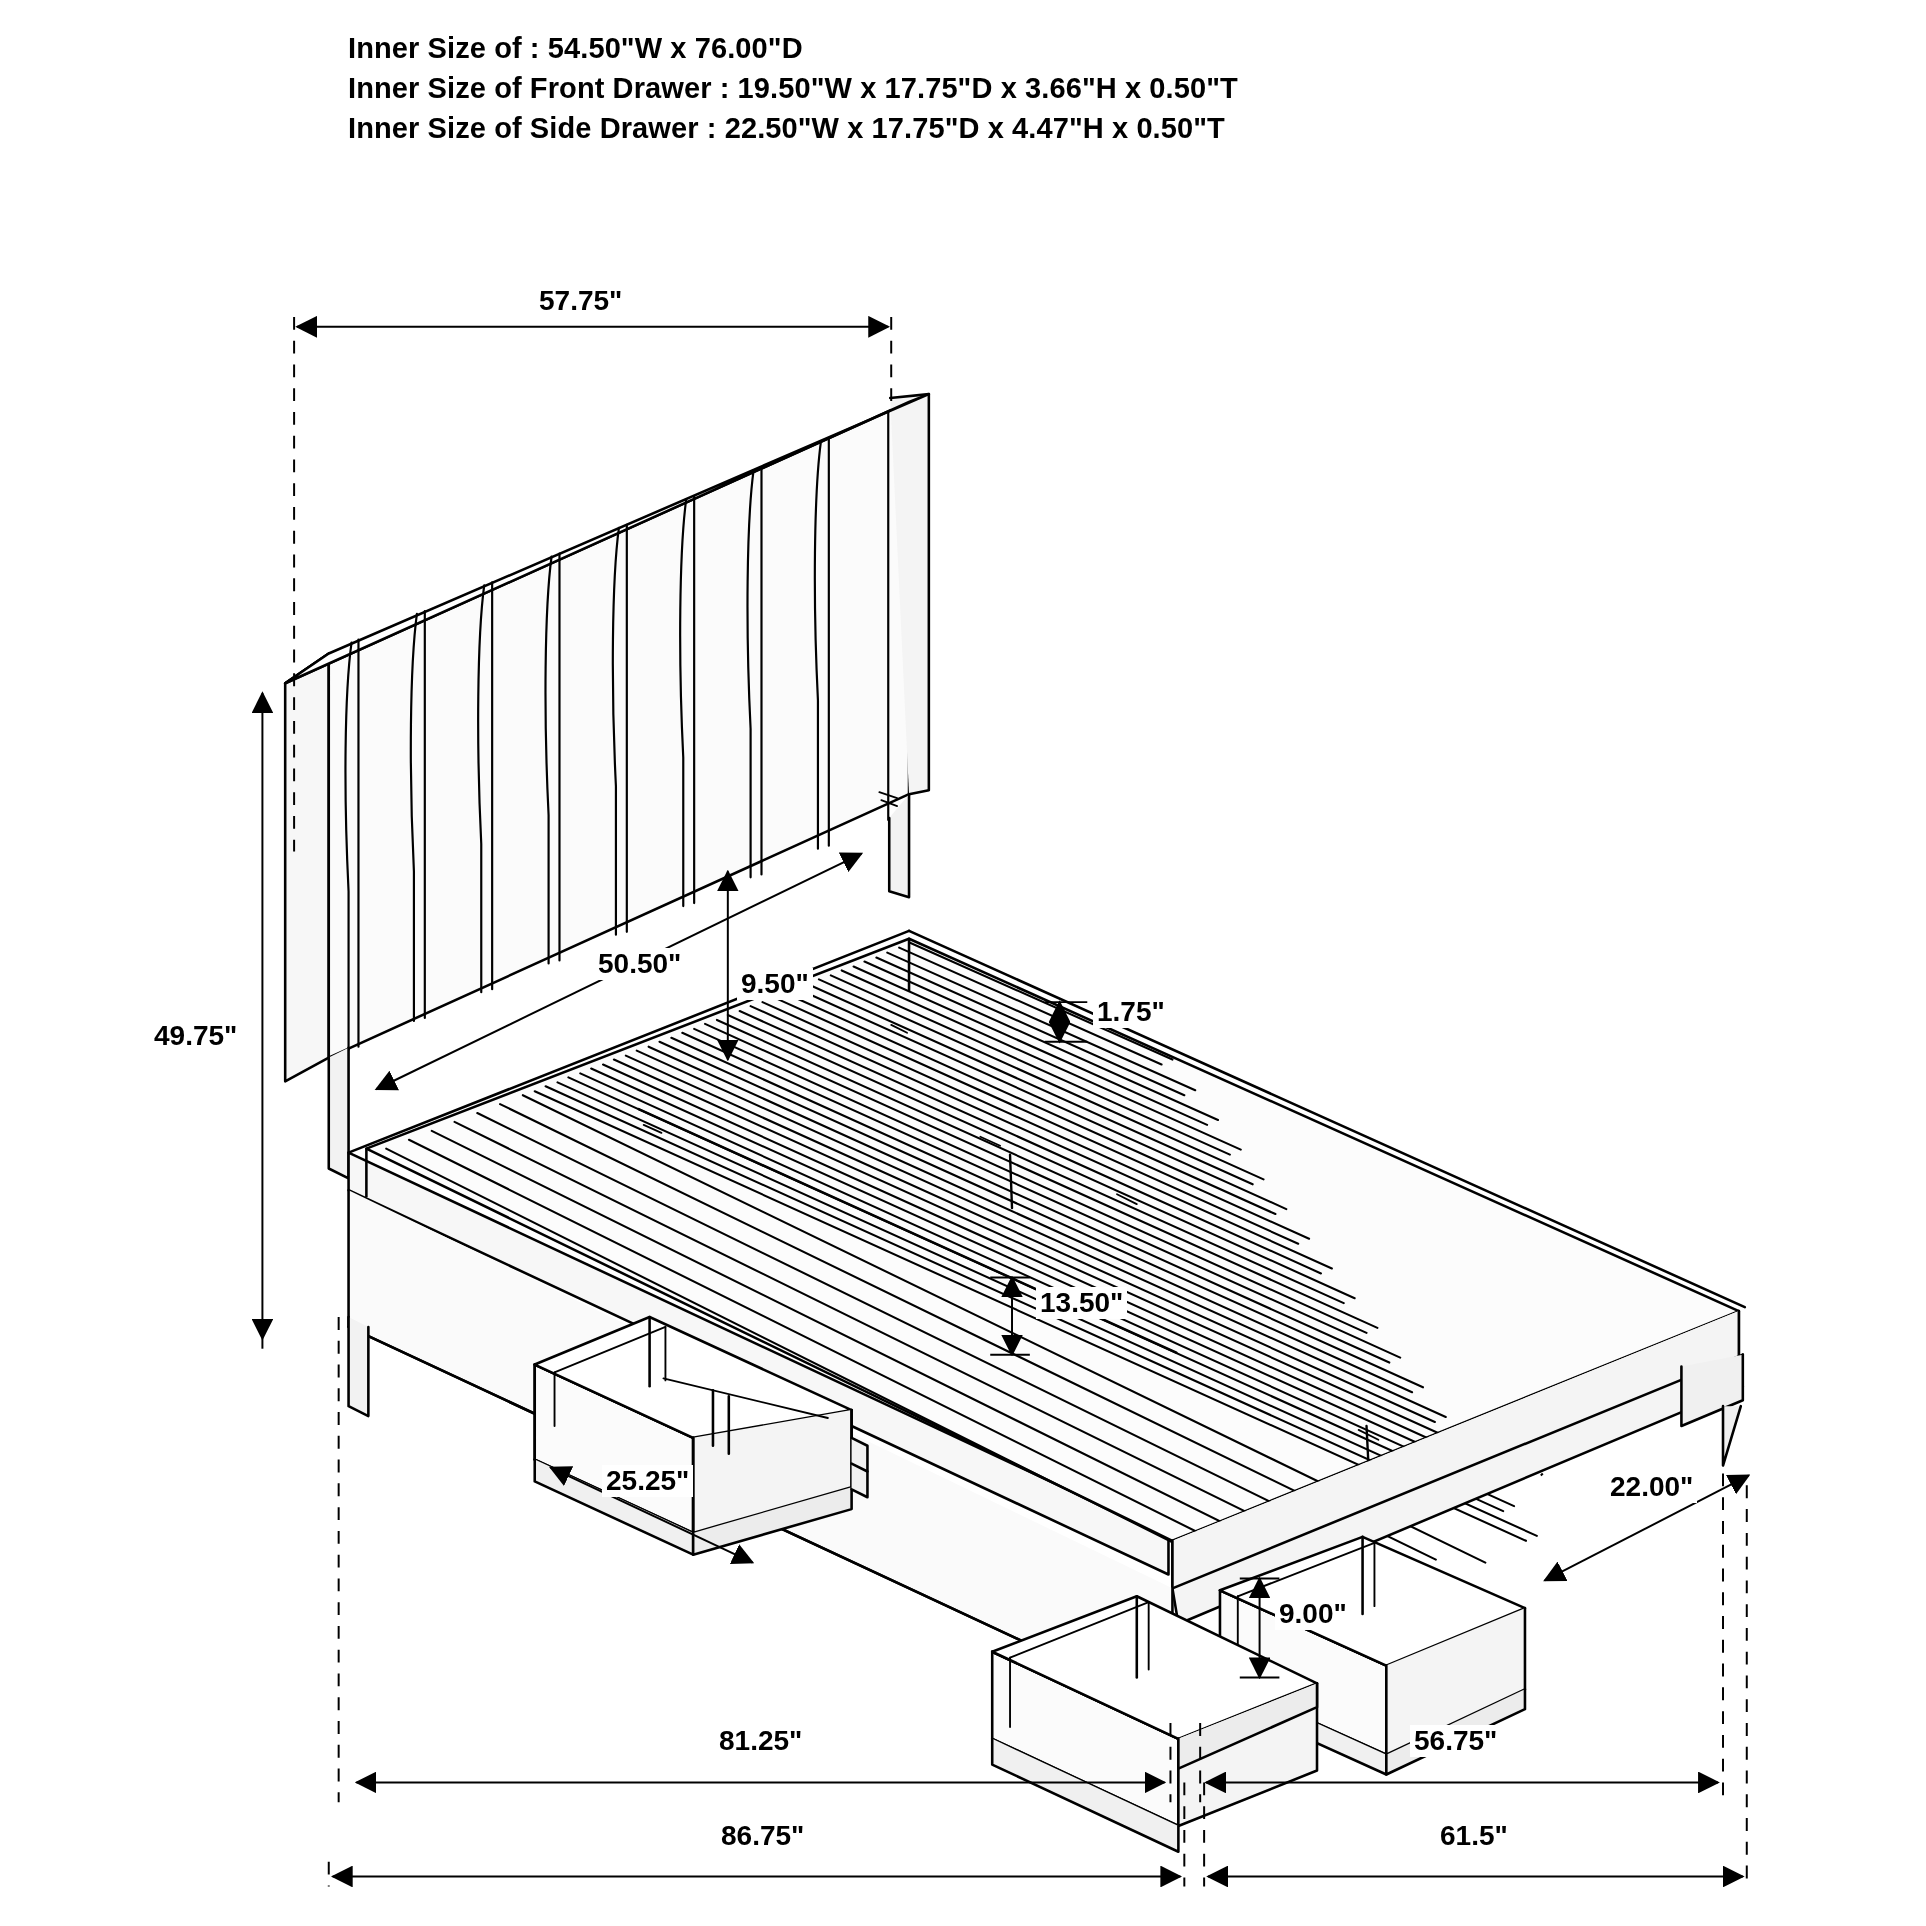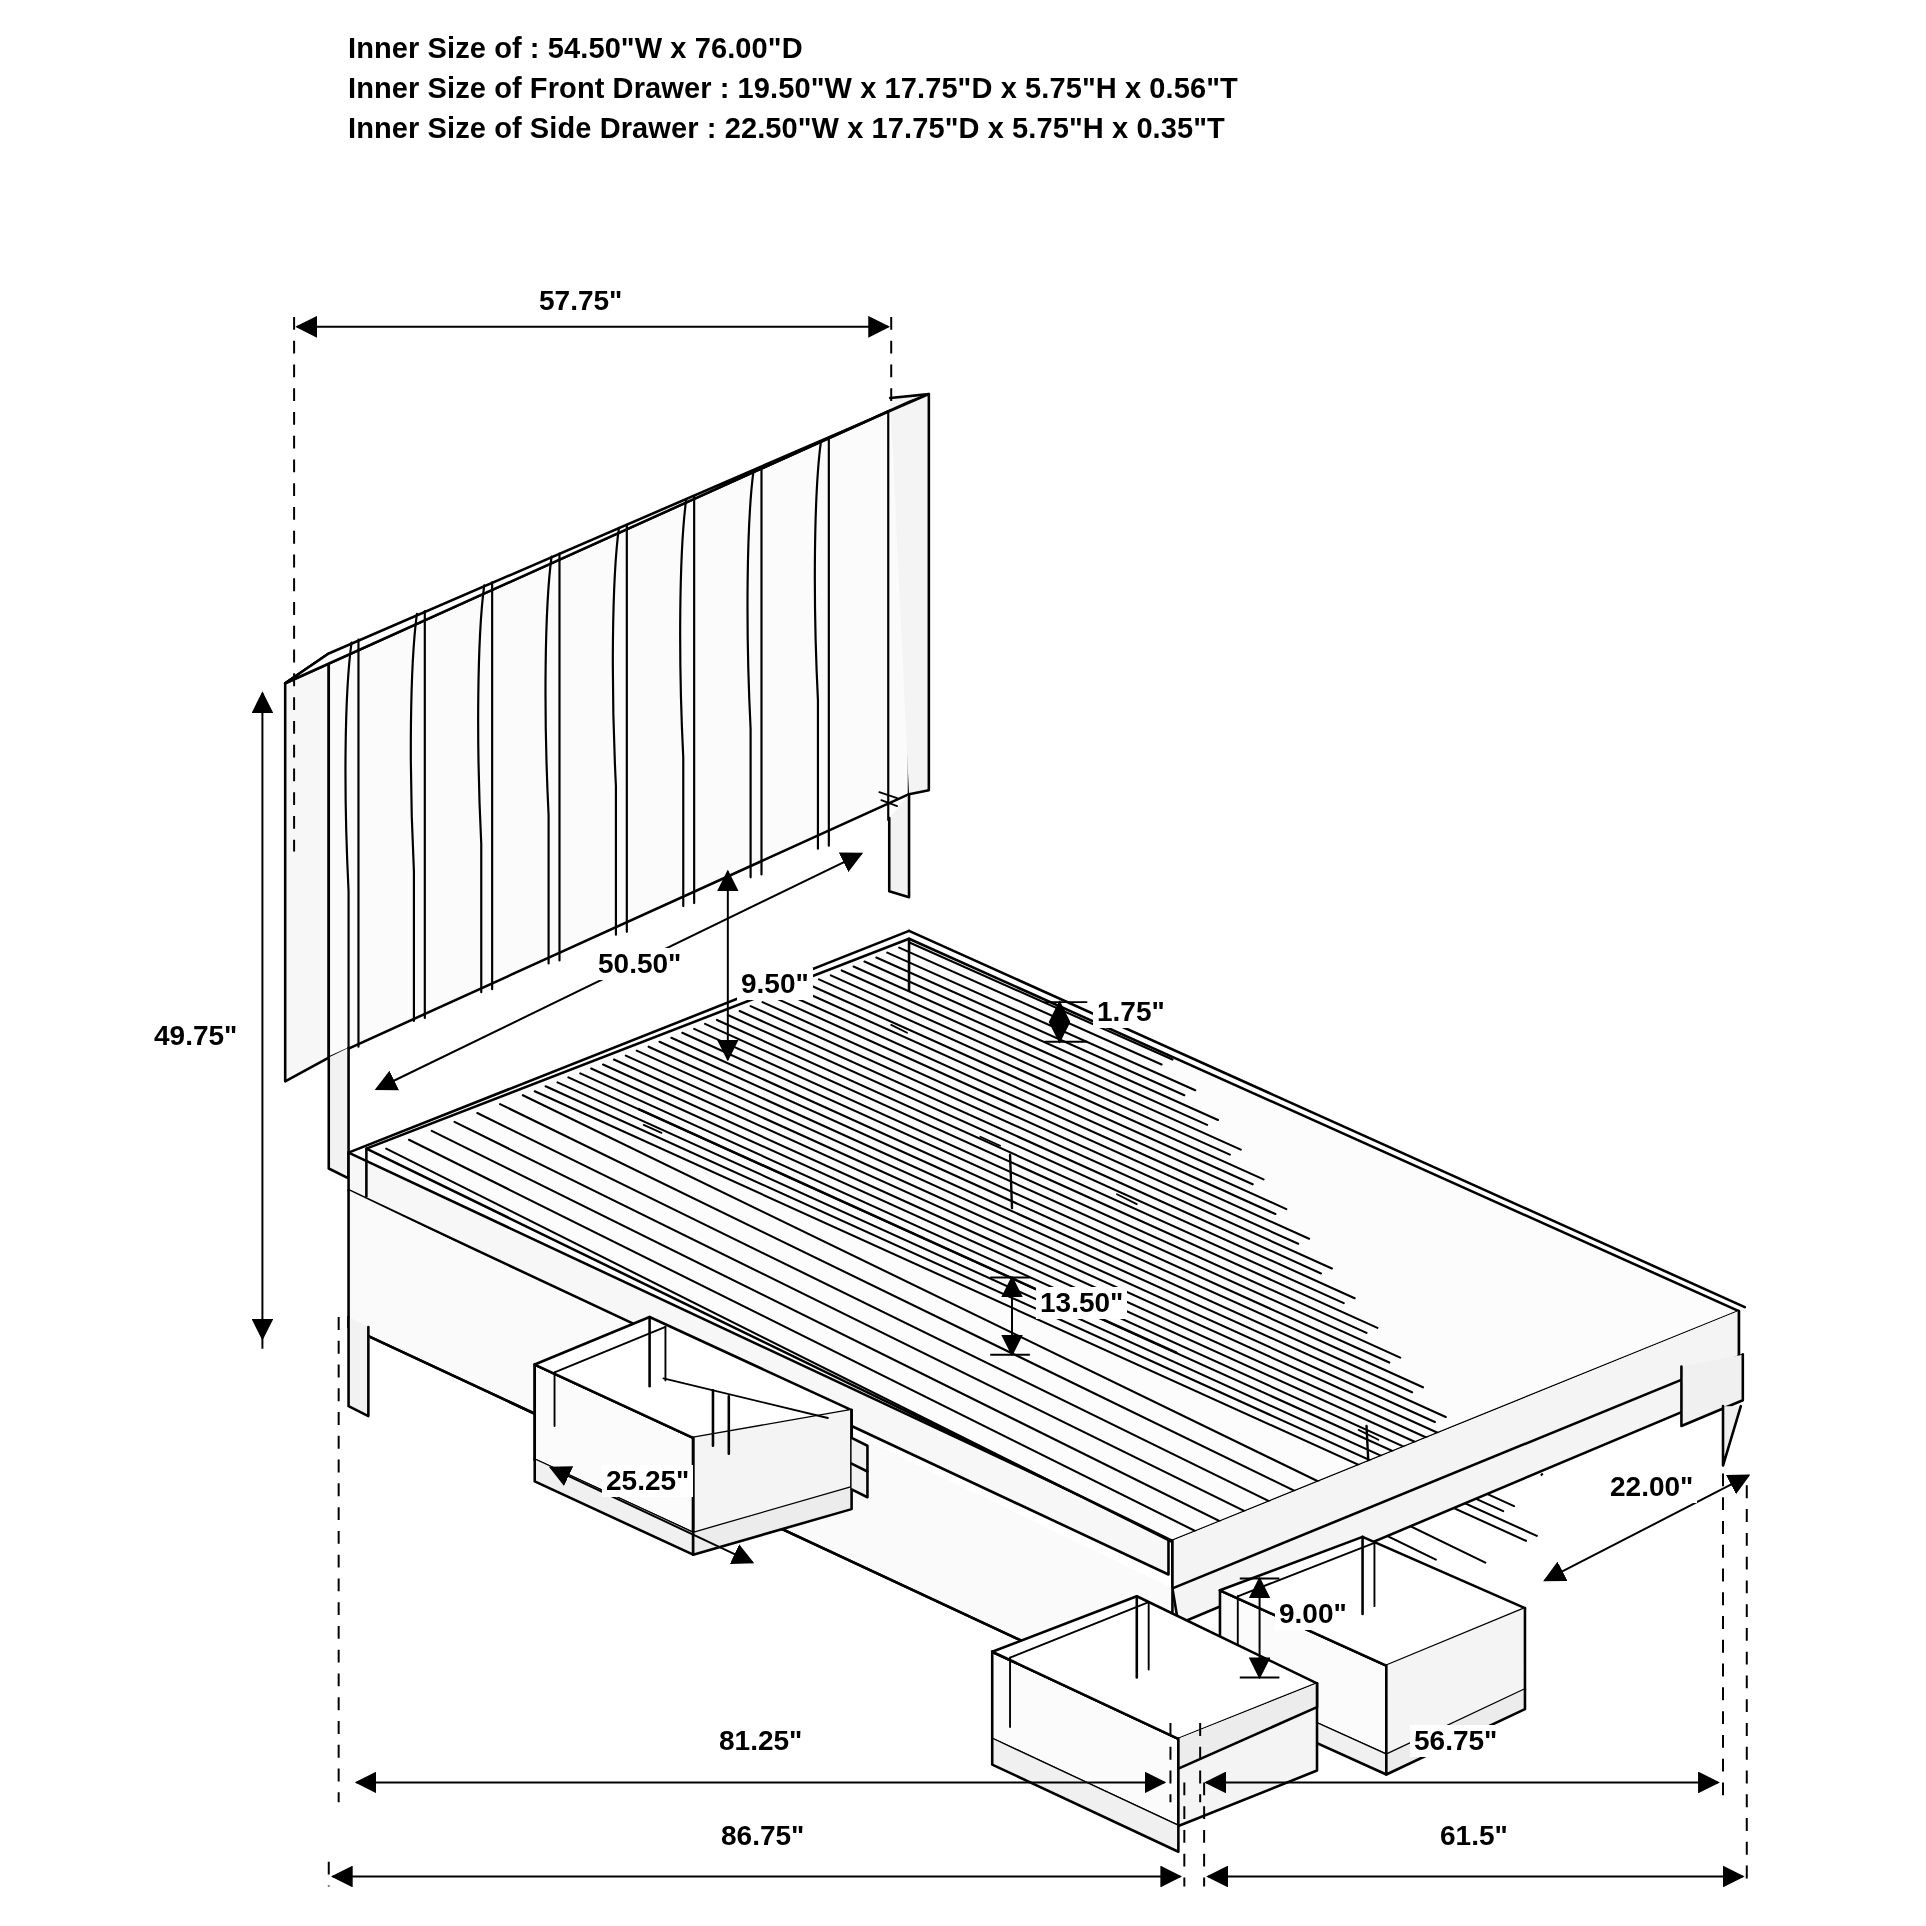--- a/index.html
+++ b/index.html
@@ -44,22 +44,22 @@
     padding: 0 4px;
   }
 </style>
 </head>
 <body>
 
 <div id="sheet">
 
   <div id="specs">
     <div>Inner Size of : 54.50"W x 76.00"D</div>
-    <div>Inner Size of Front Drawer : 19.50"W x 17.75"D x 5.75"H x 0.56"T</div>
-    <div>Inner Size of Side Drawer : 22.50"W x 17.75"D x 5.75"H x 0.35"T</div>
+    <div>Inner Size of Front Drawer : 19.50"W x 17.75"D x 3.66"H x 0.50"T</div>
+    <div>Inner Size of Side Drawer : 22.50"W x 17.75"D x 4.47"H x 0.50"T</div>
   </div>
 
   <svg id="drawing" width="1927" height="1927" viewBox="0 0 1946 1946">
     <defs>
       <marker id="arrEnd" viewBox="0 0 12 12" refX="11" refY="6" markerWidth="11" markerHeight="11" orient="auto">
         <path d="M0,0 L12,6 L0,12 Z" fill="#000"></path>
       </marker>
       <marker id="arrStart" viewBox="0 0 12 12" refX="1" refY="6" markerWidth="11" markerHeight="11" orient="auto">
         <path d="M12,0 L0,6 L12,12 Z" fill="#000"></path>
       </marker>

